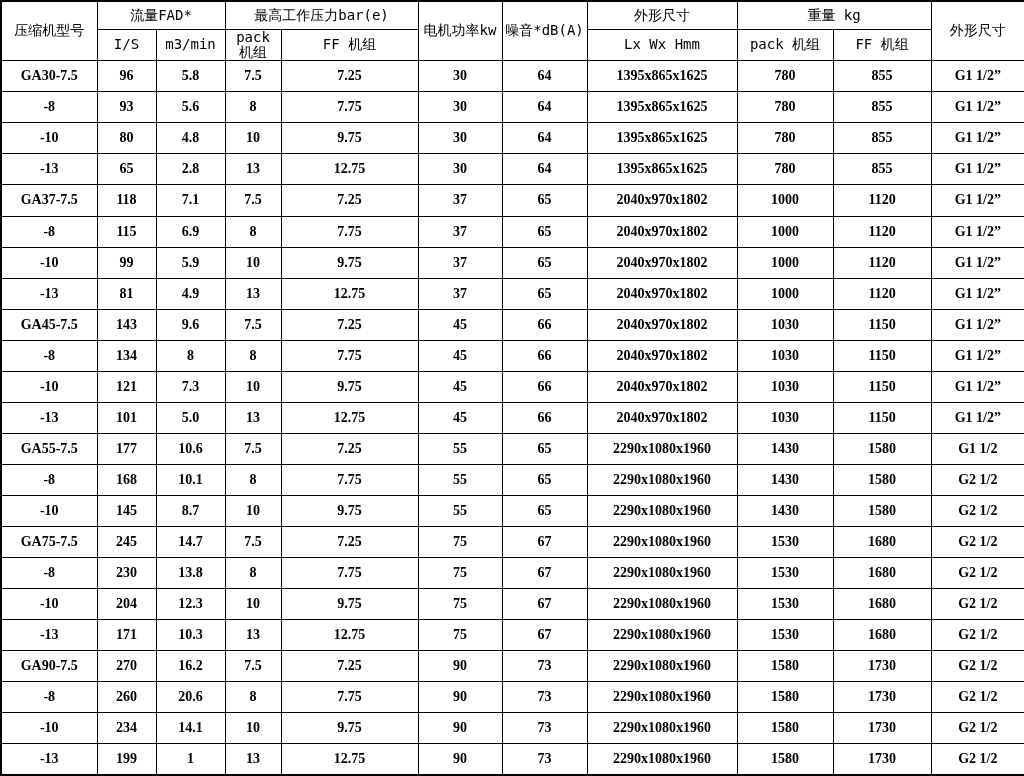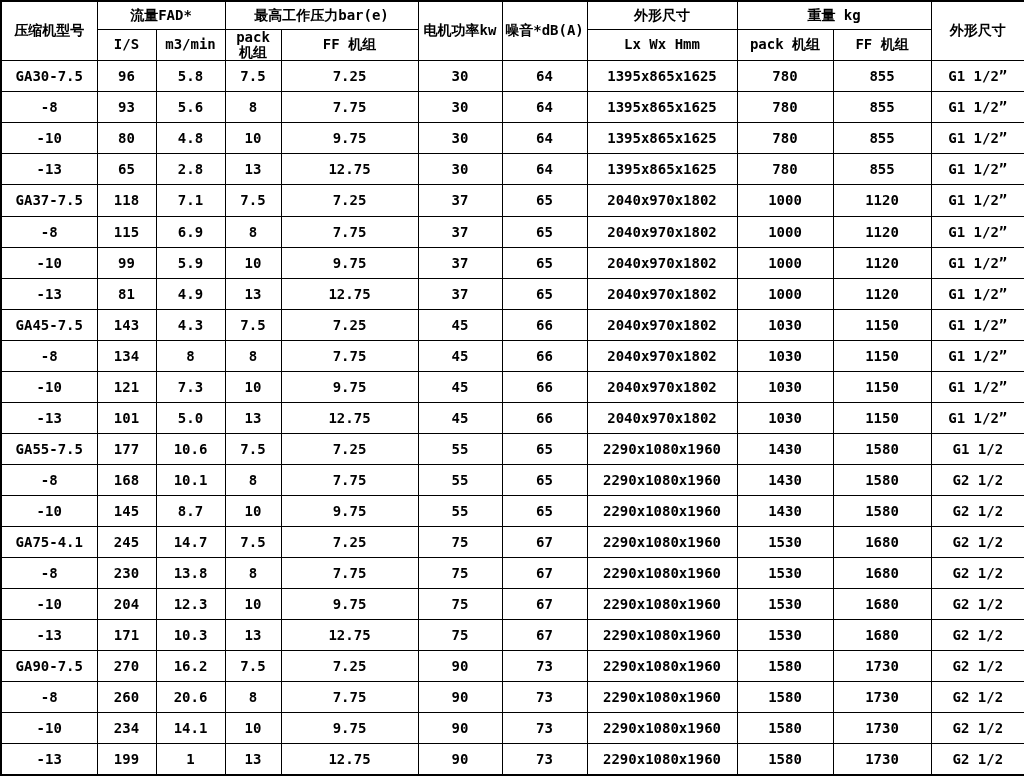--- a/index.html
+++ b/index.html
@@ -26,30 +26,30 @@
   }
   table.spec th, table.spec td {
     border: 1px solid #000000;
     text-align: center;
     vertical-align: middle;
     padding: 0 1px;
     font-size: 14px;
     overflow: hidden;
   }
   table.spec th {
-    font-weight: bold;
+    font-weight: normal;
     line-height: 1.1;
     white-space: normal;
   }
   table.spec td {
     white-space: nowrap;
   }
   thead tr.h1 { height: 28px; }
   thead tr.h2 { height: 31px; padding-left: 44px; }
-  tbody tr    { height: 31px; }
+  tbody tr    { height: 31px; font-family: Liberation Serif, serif; }
 </style>
 </head>
 <body>
 
 <div class="page">
   <table class="spec">
     <colgroup>
       <col style="width:96px">
       <col style="width:59px">
       <col style="width:69px">
@@ -184,21 +184,21 @@
           <td>37</td>
           <td>65</td>
           <td>2040x970x1802</td>
           <td>1000</td>
           <td>1120</td>
           <td>G1 1/2”</td>
         </tr>
         <tr>
           <td>GA45-7.5</td>
           <td>143</td>
-          <td>4.3</td>
+          <td>9.6</td>
           <td>7.5</td>
           <td>7.25</td>
           <td>45</td>
           <td>66</td>
           <td>2040x970x1802</td>
           <td>1030</td>
           <td>1150</td>
           <td>G1 1/2”</td>
         </tr>
         <tr>
@@ -273,21 +273,21 @@
           <td>10</td>
           <td>9.75</td>
           <td>55</td>
           <td>65</td>
           <td>2290x1080x1960</td>
           <td>1430</td>
           <td>1580</td>
           <td>G2 1/2</td>
         </tr>
         <tr>
-          <td>GA75-4.1</td>
+          <td>GA75-7.5</td>
           <td>245</td>
           <td>14.7</td>
           <td>7.5</td>
           <td>7.25</td>
           <td>75</td>
           <td>67</td>
           <td>2290x1080x1960</td>
           <td>1530</td>
           <td>1680</td>
           <td>G2 1/2</td>

